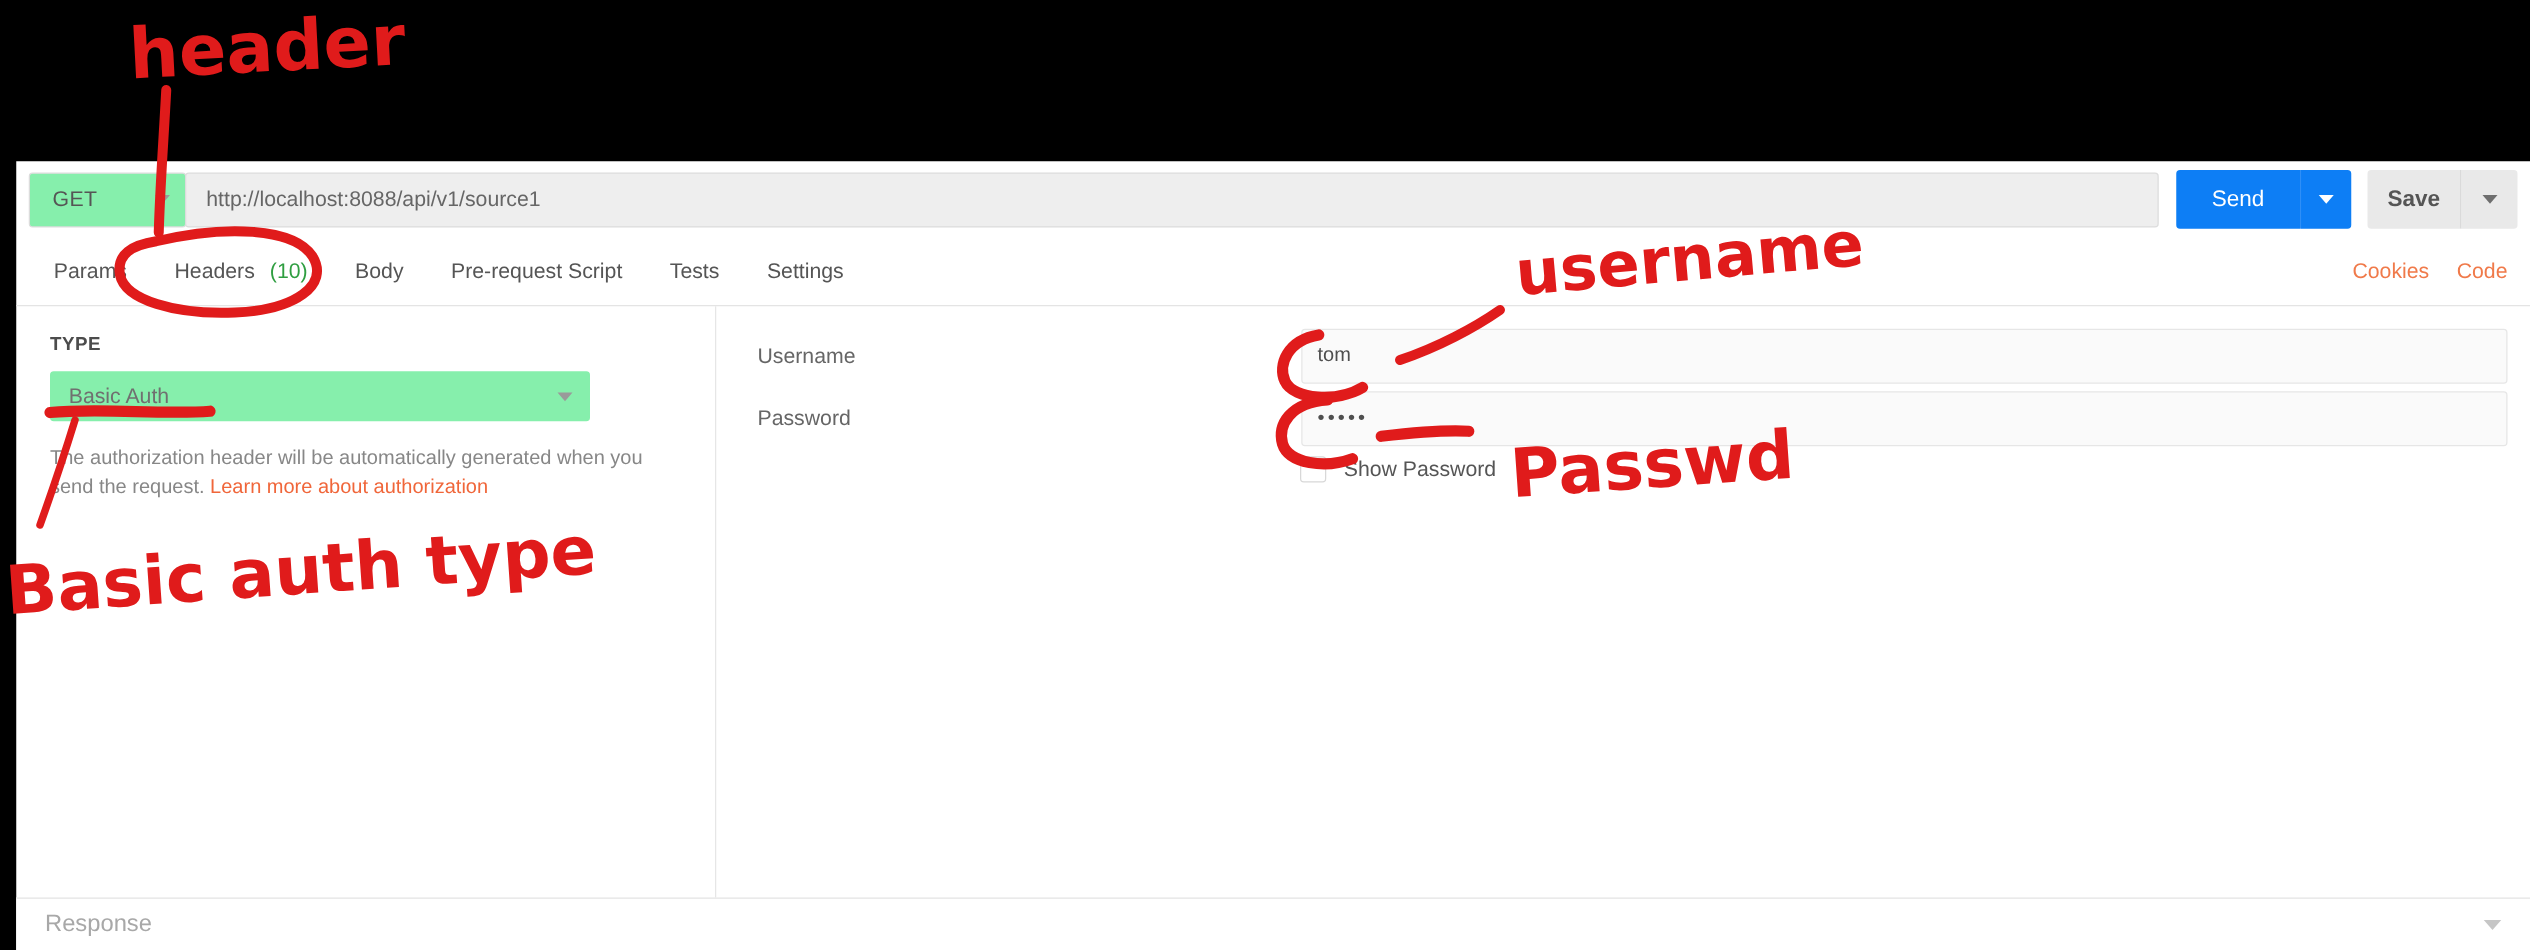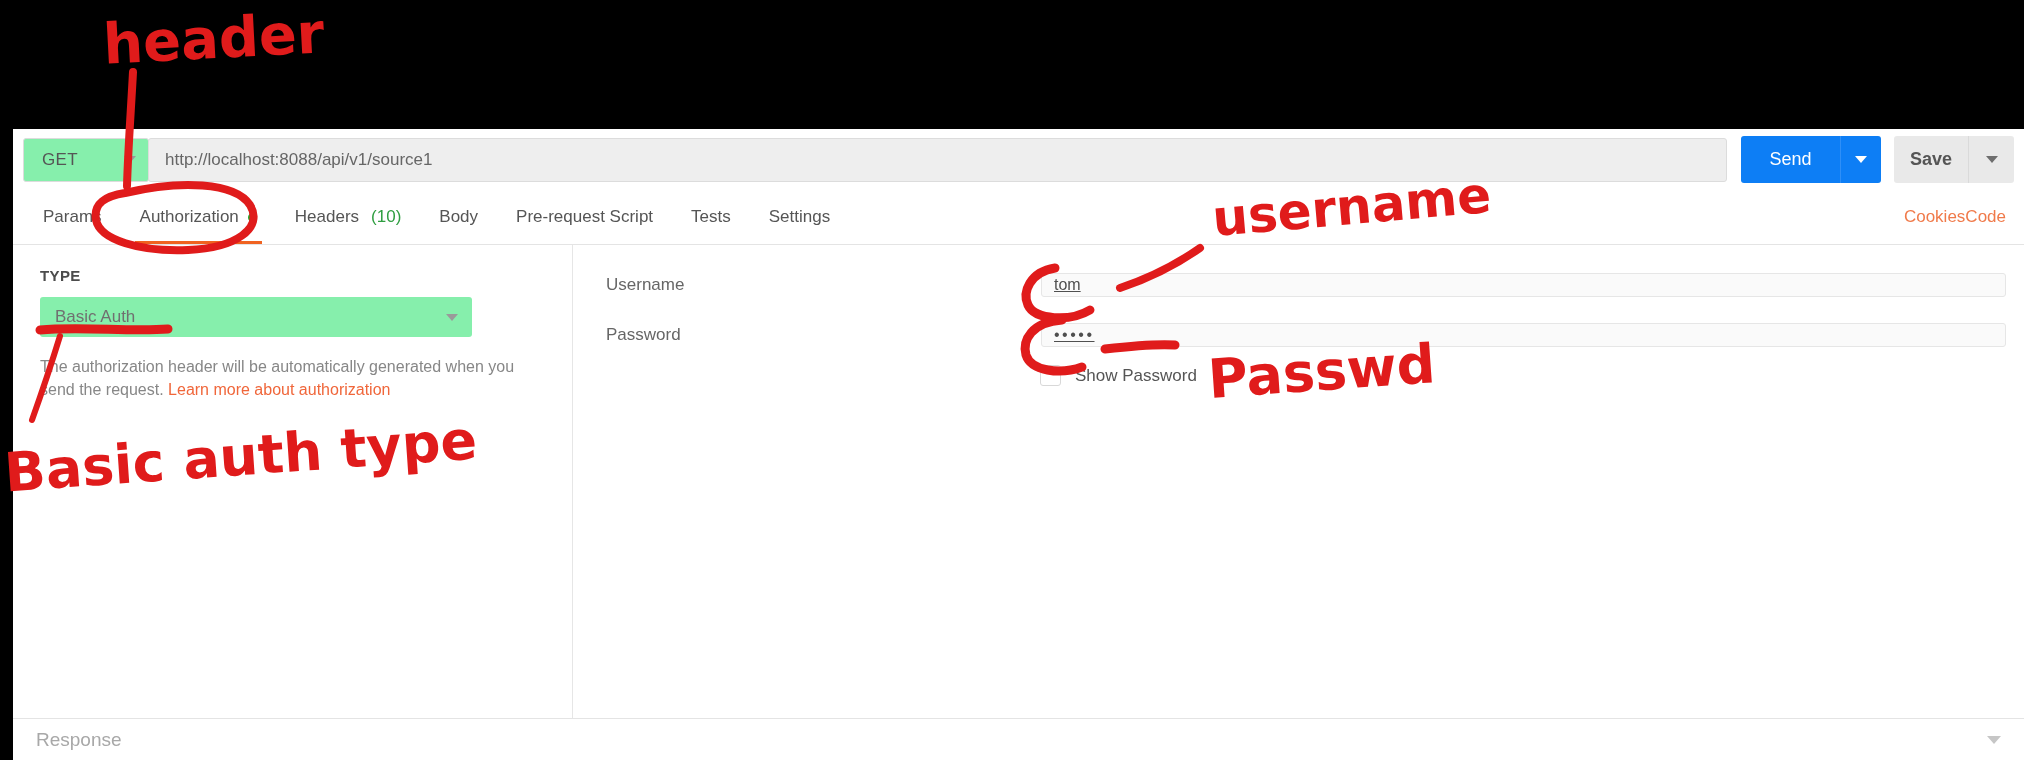--- a/index.html
+++ b/index.html
@@ -191,20 +191,21 @@
   }
   .count {
     color: #2f9e41;
     margin-left: 12px;
   }
   .tab-right {
     margin-left: auto;
     display: flex;
     align-items: center;
     padding-right: 18px;
+    gap: 22px;
   }
   .link-orange {
     font-size: 17px;
     color: #f07a4a;
     cursor: pointer;
   }
 
   
   #auth-body {
     position: absolute;
@@ -274,32 +275,31 @@
   #row-password { position: absolute; left: 0; top: 72px; width: 1432px; }
   .field-label {
     width: 467px;
     padding-left: 32px;
     box-sizing: border-box;
     font-size: 17px;
     color: #666666;
   }
   .field-input {
     flex: 1 1 auto;
-    height: 24px;
+    height: 44px;
     background: #fafafa;
     border: 1px solid #e6e6e6;
     border-radius: 3px;
     display: flex;
     align-items: center;
     padding: 0 12px;
     box-sizing: border-box;
     font-size: 16px;
     color: #4f4f4f;
     cursor: text;
-    text-decoration: underline;
   }
   .masked {
     font-size: 16px;
     letter-spacing: 2.5px;
     color: #4f4f4f;
   }
   #show-password-row {
     position: absolute;
     left: 466px;
     top: 120px;
@@ -403,24 +403,20 @@
     </div>
   </div>
 
   <div id="tab-strip">
     <div class="tabs">
 
       <div class="tab">
         <span>Params</span>
       </div>
 
-      <div class="tab active">
-        <span>Authorization</span>
-        <span class="dot"></span>
-      </div>
 
       <div class="tab">
         <span>Headers</span>
         <span class="count">(10)</span>
       </div>
 
       <div class="tab">
         <span>Body</span>
       </div>
 

